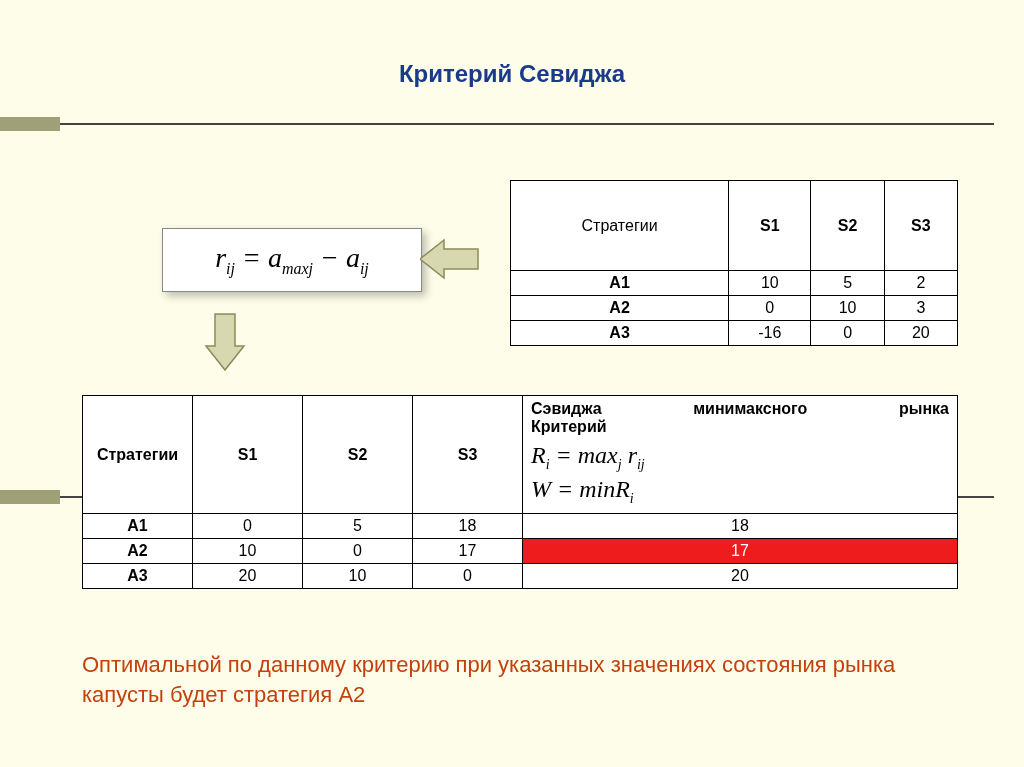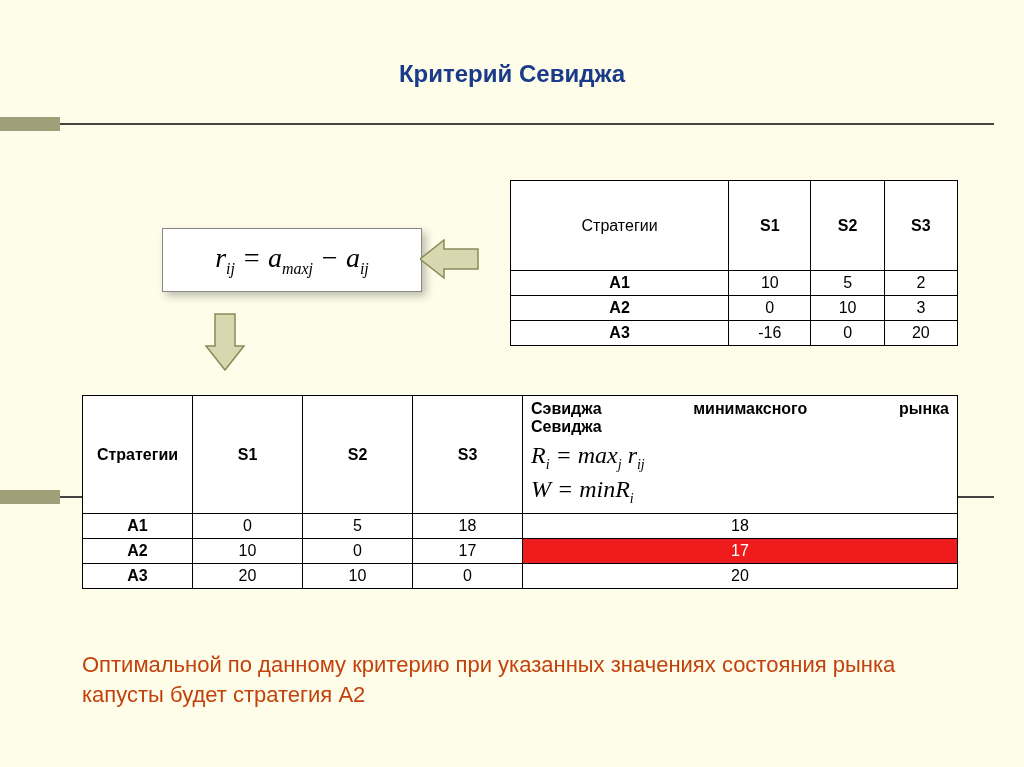--- a/index.html
+++ b/index.html
@@ -221,21 +221,21 @@
     <th class="hdr bold">Стратегии</th>
     <th class="hdr bold">S1</th>
     <th class="hdr bold">S2</th>
     <th class="hdr bold">S3</th>
     <th class="hdr crit-cell">
       <div class="crit-title">
         <span>Сэвиджа</span>
         <span>минимаксного</span>
         <span>рынка</span>
       </div>
-      <div>Севиджа</div>
+      <div>Критерий</div>
       <div class="crit-formula">
         <div>R<sub class="sub">i</sub> = max<sub class="sub">j</sub> r<sub class="sub">ij</sub></div>
         <div>W = minR<sub class="sub">i</sub></div>
       </div>
     </th>
   </tr>
   <tr>
     <td class="bold">А1</td>
     <td>0</td>
     <td>5</td>

